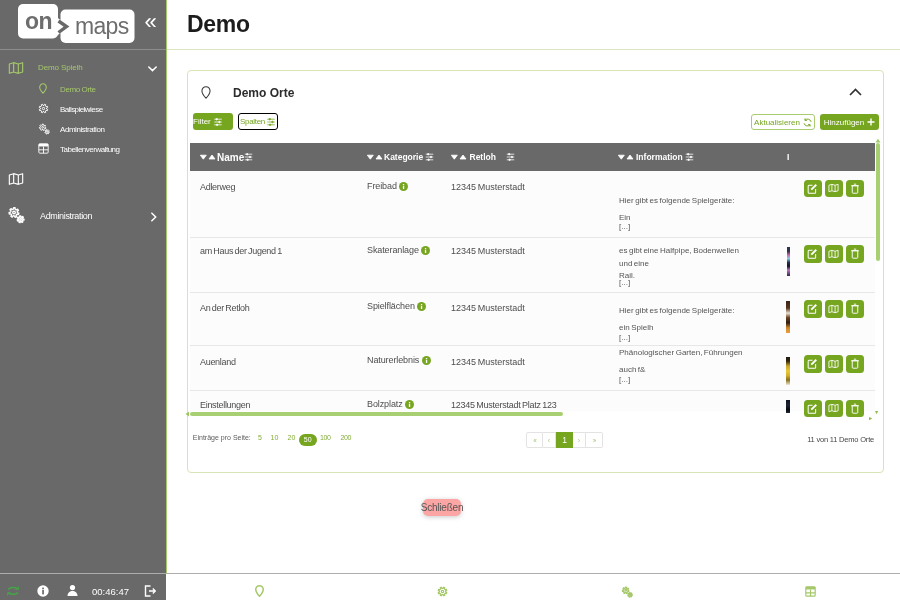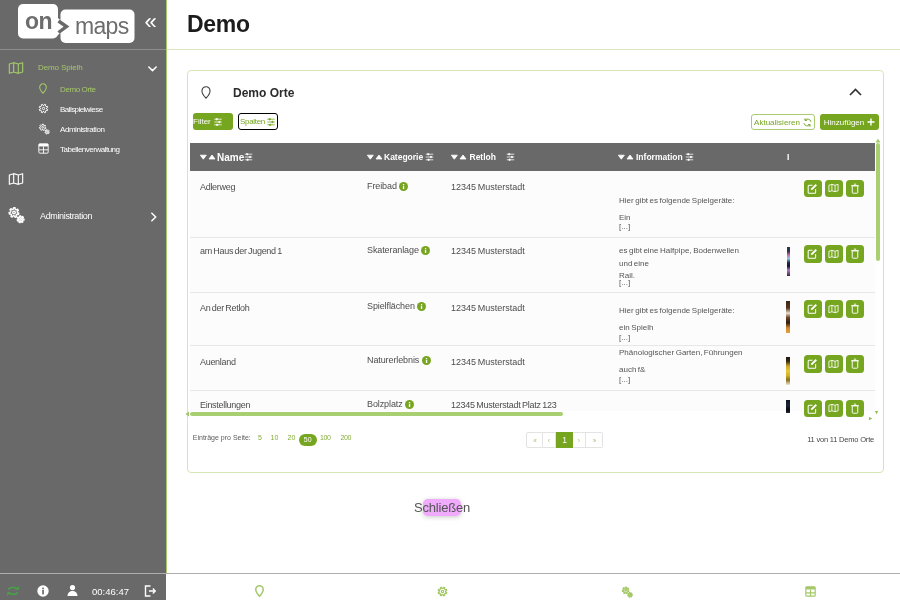--- a/index.html
+++ b/index.html
@@ -412,21 +412,21 @@
 <div class="abs" style="left:526px;top:432px;height:16px;display:flex;font-size:7px;color:#a9c979">
   <div style="width:17px;border:1px solid #e3e3e3;border-radius:2px 0 0 2px;display:flex;align-items:center;justify-content:center;letter-spacing:-1px">‹‹</div>
   <div style="width:13px;border:1px solid #e3e3e3;border-left:none;display:flex;align-items:center;justify-content:center">‹</div>
   <div style="width:17px;background:#76a520;color:#fff;font-size:8.5px;display:flex;align-items:center;justify-content:center">1</div>
   <div style="width:13px;border:1px solid #e3e3e3;border-left:none;display:flex;align-items:center;justify-content:center">›</div>
   <div style="width:17px;border:1px solid #e3e3e3;border-left:none;border-radius:0 2px 2px 0;display:flex;align-items:center;justify-content:center;letter-spacing:-1px">››</div>
 </div>
 
 <div class="abs" style="left:704px;top:435px;width:170px;text-align:right;font-size:7.5px;color:#474747;letter-spacing:-0.2px">11 von 11 Demo Orte</div>
 
-<div class="abs" style="left:423px;top:499px;width:38px;height:17px;background:#f0abfc;border-radius:5px;box-shadow:0 1px 5px rgba(0,0,0,0.22);color:#555;font-size:13px;letter-spacing:-0.2px;display:flex;align-items:center;justify-content:center">Schließen</div>
+<div class="abs" style="left:423px;top:499px;width:38px;height:17px;background:#fca5a5;border-radius:5px;box-shadow:0 1px 5px rgba(0,0,0,0.22);color:#555;font-size:10px;letter-spacing:-0.2px;display:flex;align-items:center;justify-content:center">Schließen</div>
 
 <div class="abs" style="left:0;top:573px;width:900px;height:1.2px;background:#adadad"></div>
 <div class="abs" style="left:0;top:574.5px;width:165.5px;height:25.5px;background:#696969"></div>
 
 <svg class="abs" style="left:6px;top:585px" width="14" height="12" viewBox="0 0 14 12">
   <g stroke="#44a544" stroke-width="1.5" fill="none">
   <path d="M2.2,4.6 A5.2,2.8 0 0 1 12,4.2"></path>
         <path d="M11.8,7.4 A5.2,2.8 0 0 1 2,7.6"></path>
   <path d="M12.6,1.6 L12,4.4 L9.2,3.8" stroke-width="1.2"></path>
         <path d="M1.4,10.4 L2,7.6 L4.8,8.2" stroke-width="1.2"></path>

